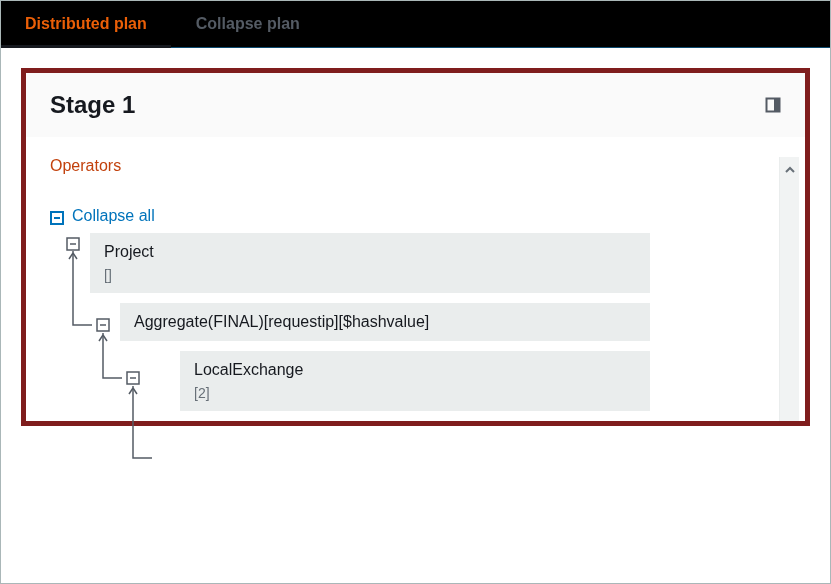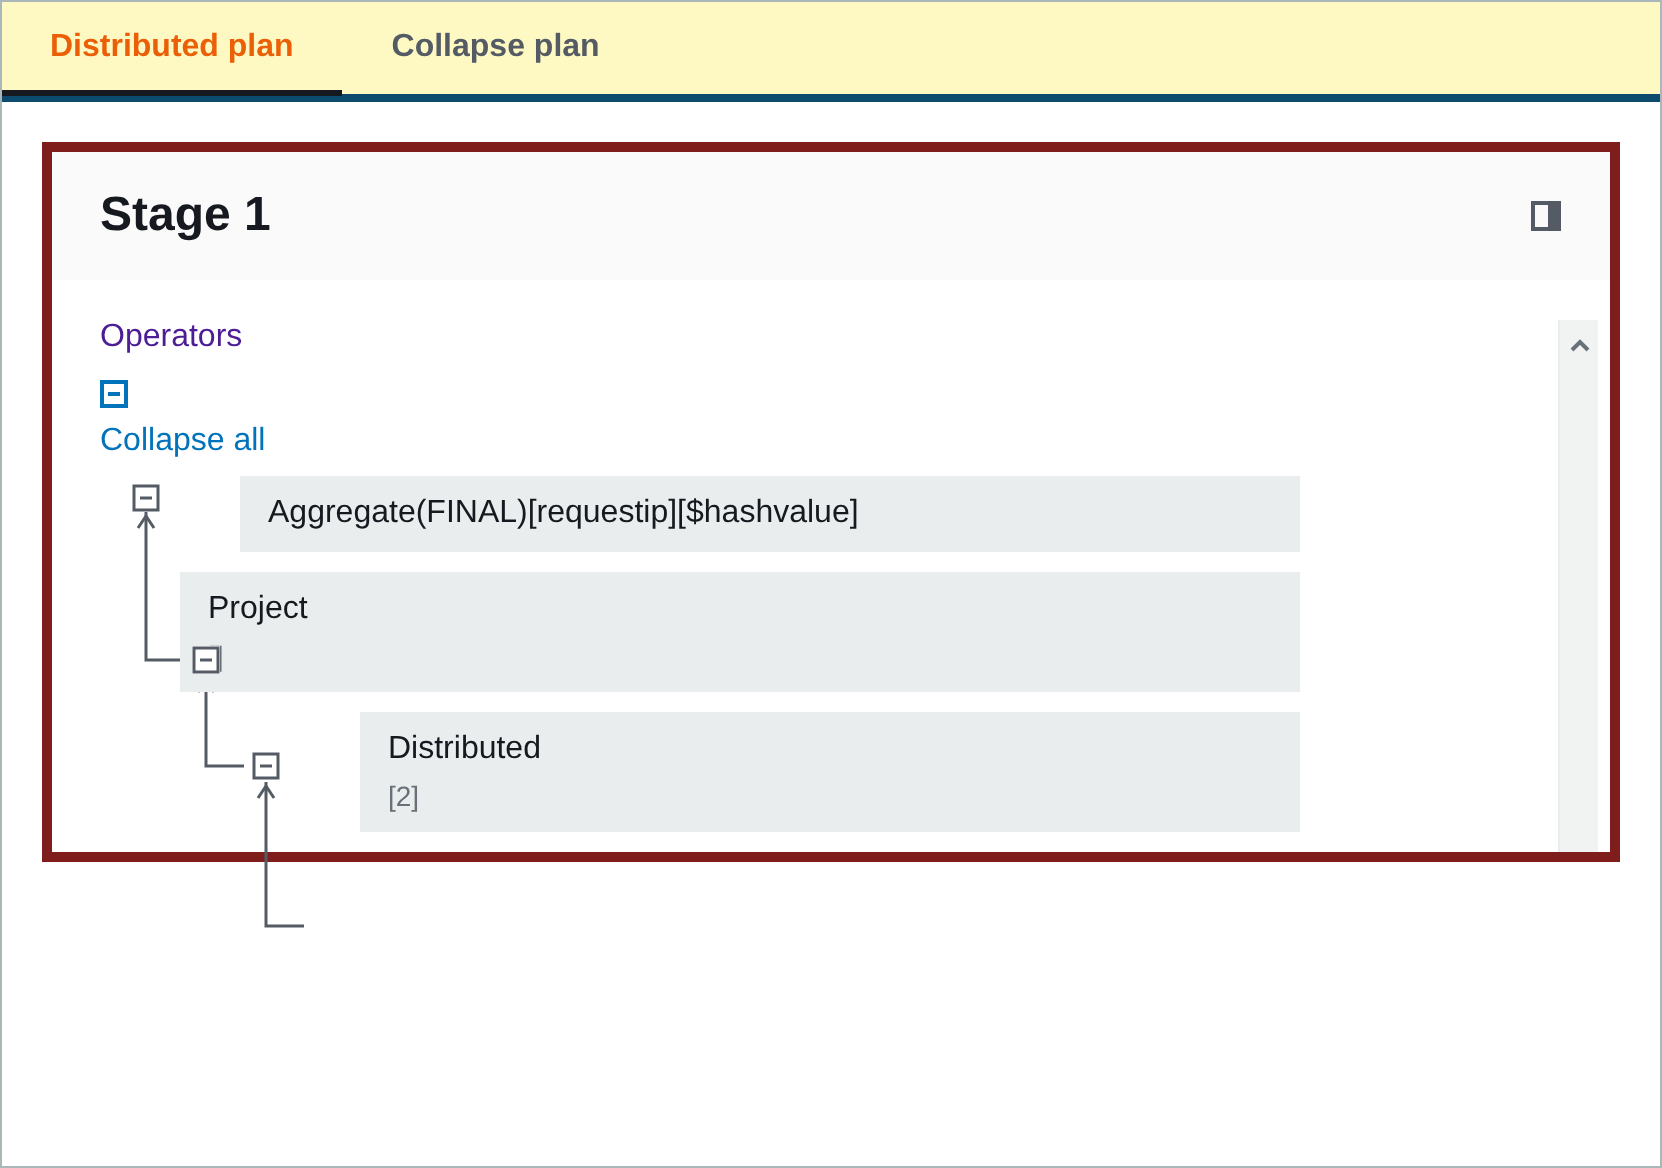--- a/index.html
+++ b/index.html
@@ -6,22 +6,22 @@
     body {
       font-family: "Amazon Ember", "Helvetica Neue", Arial, sans-serif;
       background: #fff;
       width: 831px;
       height: 584px;
       overflow: hidden;
       border: 1px solid #aab7b8;
     }
     .tabs {
       display: flex;
-      border-bottom: 4px solid #0c4a6e;
-      background: #fef9c3;
+      border-bottom: 1px solid #0c4a6e;
+      background: #000000;
       align-items: flex-end;
     }
     .tab {
       padding: 14px 24px;
       font-size: 16px;
       font-weight: bold;
       cursor: pointer;
       color: #545b64;
       position: relative;
     }
@@ -65,29 +65,28 @@
     }
     .stage-body {
       padding: 20px 6px 0 24px;
       display: flex;
     }
     .tree-col {
       flex: 1;
     }
     .section-label {
       font-size: 16px;
-      color: #4c1d95;
-      margin-bottom: 12px;
+      color: #c2410c;
+      margin-bottom: 32px;
     }
     .collapse-row {
       display: flex;
-      align-items: flex-start;
+      align-items: flex-end;
       gap: 8px;
       margin-bottom: 8px;
-      flex-direction: column;
     }
     .collapse-link {
       color: #0073bb;
       font-size: 16px;
       cursor: pointer;
     }
     .sq-icon {
       width: 14px;
       height: 14px;
       display: inline-block;
@@ -206,37 +205,37 @@
                 <line x1="4" y1="7" x2="10" y2="7" stroke="#545b64" stroke-width="1.5"></line>
               </svg>
           </span>
           <span class="toggle" style="left:76px; top:138px;">
             <svg viewBox="0 0 14 14" width="14" height="14">
                 <rect x="1" y="1" width="12" height="12" fill="#fff" stroke="#545b64" stroke-width="1.5"></rect>
                 <line x1="4" y1="7" x2="10" y2="7" stroke="#545b64" stroke-width="1.5"></line>
               </svg>
           </span>
 
-          <div class="node-row" style="padding-left:70px;">
-            <div class="node-box" style="min-width:530px;">
-              <div class="node-title">Aggregate(FINAL)[requestip][$hashvalue]</div>
-            </div>
-          </div>
-
           <div class="node-row" style="padding-left:40px;">
             <div class="node-box">
               <div class="node-title">Project</div>
               <div class="node-sub">[]</div>
             </div>
           </div>
 
+          <div class="node-row" style="padding-left:70px;">
+            <div class="node-box" style="min-width:530px;">
+              <div class="node-title">Aggregate(FINAL)[requestip][$hashvalue]</div>
+            </div>
+          </div>
+
 
           <div class="node-row" style="padding-left:130px;">
             <div class="node-box" style="min-width:470px;">
-              <div class="node-title">Distributed</div>
+              <div class="node-title">LocalExchange</div>
               <div class="node-sub">[2]</div>
             </div>
           </div>
 
         </div>
       </div>
 
       <div class="scroll-col">
         <span class="scroll-arrow">
           <svg viewBox="0 0 12 12" width="12" height="12">

